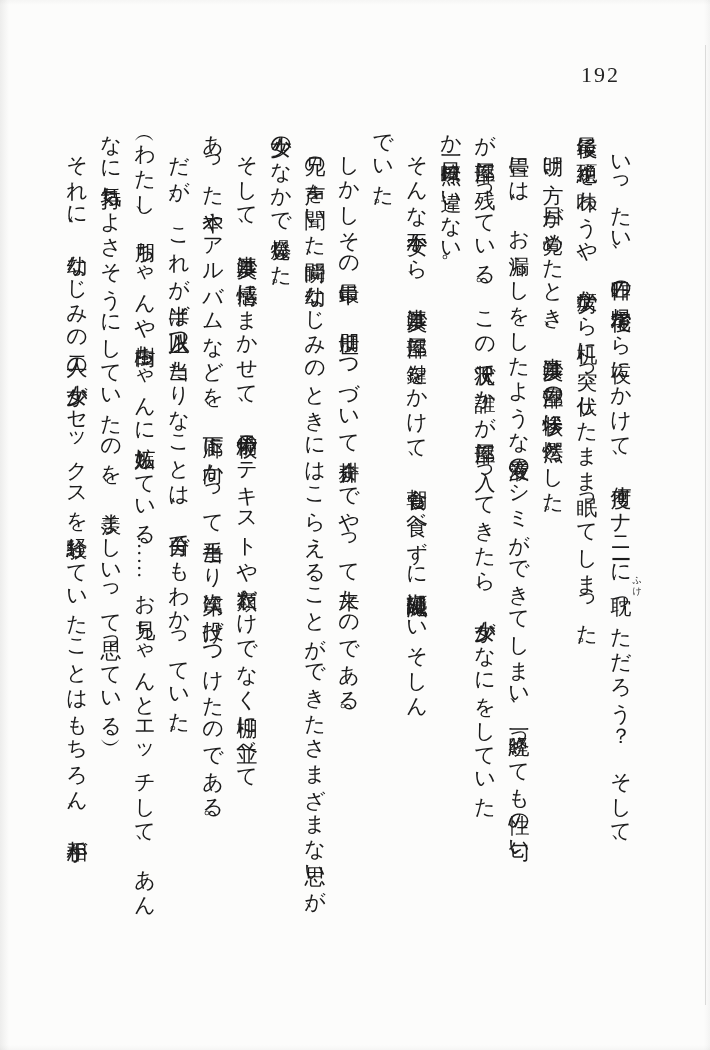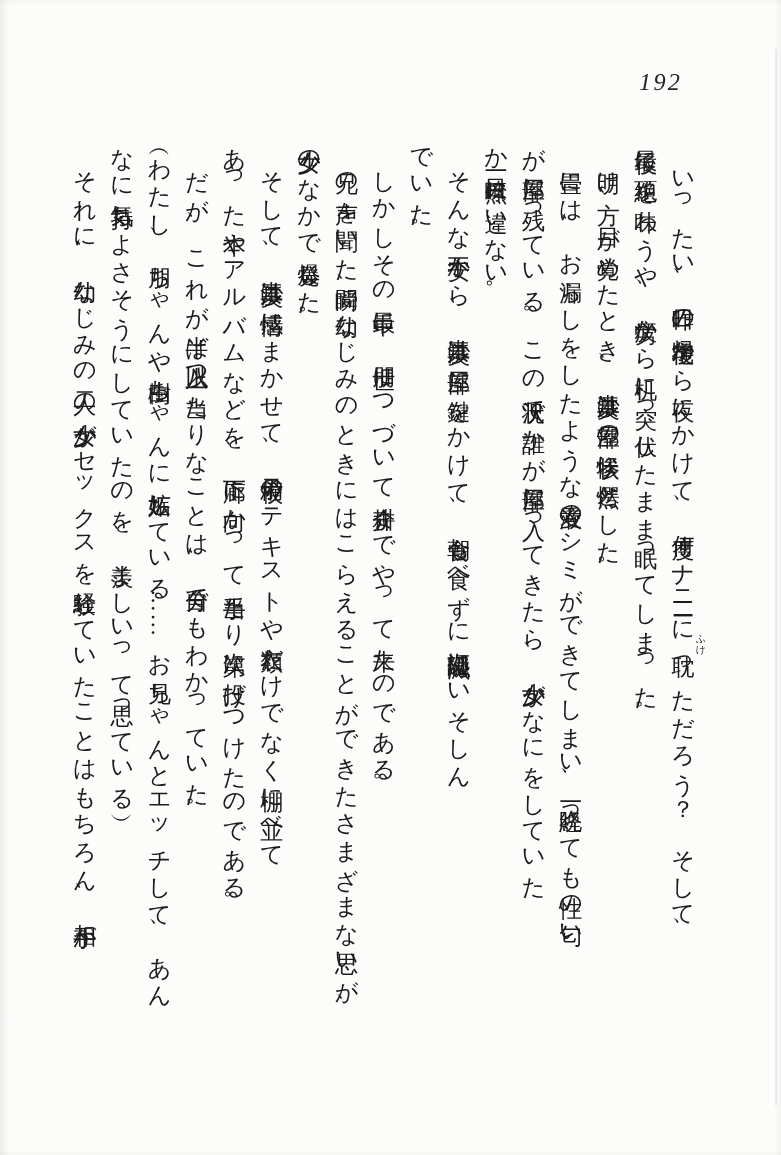--- a/index.html
+++ b/index.html
@@ -18,21 +18,20 @@
       linear-gradient(to left,  rgba(40,40,40,0.04), rgba(40,40,40,0) 6px),
       linear-gradient(to bottom, rgba(40,40,40,0.03), rgba(40,40,40,0) 5px),
       linear-gradient(to top,    rgba(40,40,40,0.03), rgba(40,40,40,0) 5px);
   }
   .scan-edge-line {
     position: absolute; right: 4px; top: 45px; width: 1px; height: 960px;
     background: rgba(110,110,110,0.22); pointer-events: none;
   }
   .page-number {
     position: absolute; top: 62px; left: 581px;
-    font-style: italic;
     font-size: 22px;
     letter-spacing: 2px;
     color: #232323;
   }
   .text-block {
     position: absolute;
     top: 120px;
     right: 68px;
     height: 848px;
     writing-mode: vertical-rl;

